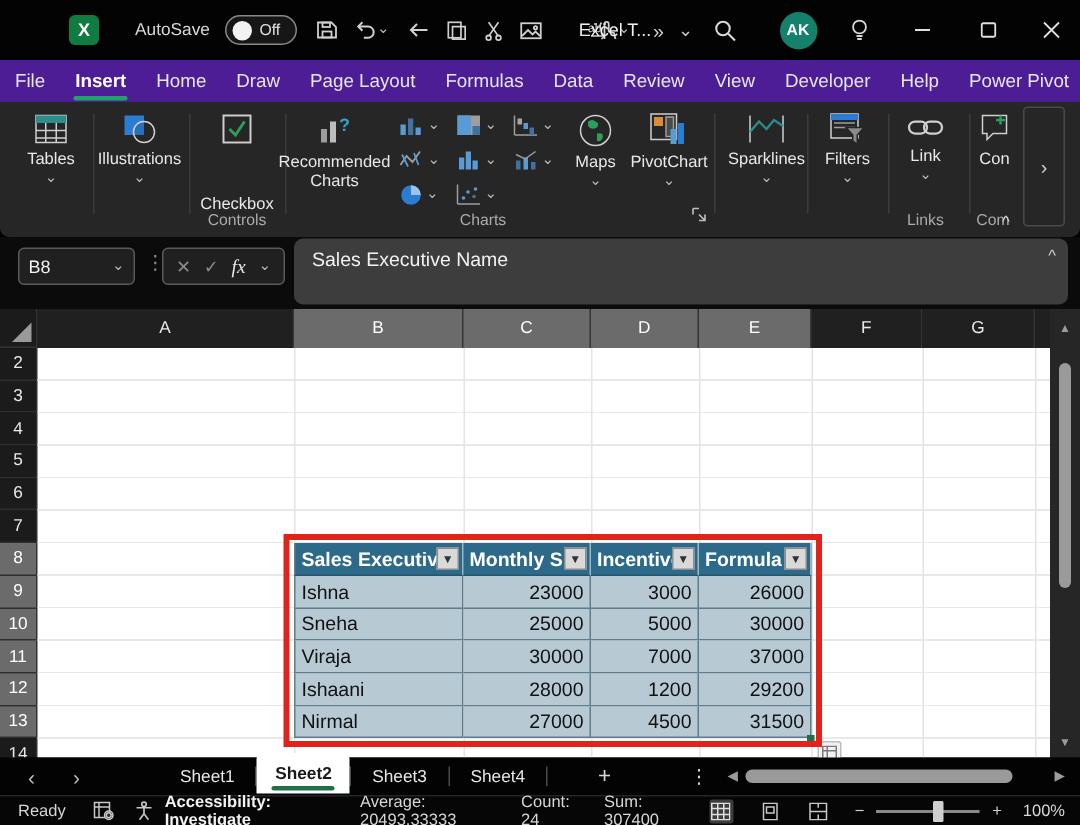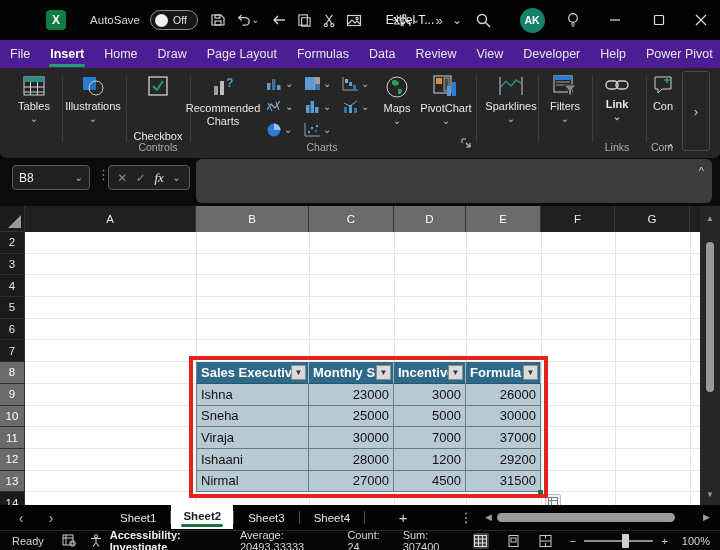--- a/index.html
+++ b/index.html
@@ -415,21 +415,21 @@
           <rect x="2" y="2" width="18" height="16" stroke="#cfcfcf"></rect>
           <rect x="2" y="2" width="18" height="4" fill="#2B7CD3"></rect>
           <path d="M4 8 h14 M4 11 h14" stroke="#9e9e9e"></path>
           <path d="M12 11 h12 l-4.5 5 v6 l-3 -2 v-4 z" fill="#8a8a8a" stroke="#262626"></path>
         </svg>
       <span class="lbl">Filters</span>
       <span class="chev">⌄</span>
     </div>
     <div class="gsep" style="left:592px;"></div>
 
-    <div class="rbtn" style="left:596px;width:42px;font-weight:bold;">
+    <div class="rbtn" style="left:596px;width:42px;">
       <svg width="26" height="22" viewBox="0 0 26 22" fill="none" stroke="#cfcfcf" stroke-width="1.5">
           <rect x="2" y="7" width="12" height="8" rx="4"></rect>
           <rect x="12" y="7" width="12" height="8" rx="4"></rect>
         </svg>
       <span class="lbl">Link</span>
       <span class="chev">⌄</span>
     </div>
     <div class="glabel" style="left:592px;width:50px;">Links</div>
     <div class="gsep" style="left:646px;"></div>
 
@@ -454,20 +454,21 @@
       <span class="chev">⌄</span>
     </div>
     <div id="nb-dots">⋮</div>
     <div id="fx-box">
       <span class="dim">✕</span>
       <span class="dim">✓</span>
       <span class="fx">fx</span>
       <span class="chev">⌄</span>
     </div>
     <div id="formula-input">
+      <span>Sales Executive Name</span>
       <span id="fbar-collapse">^</span>
     </div>
   </div>
 
   <div id="gridwrap">
     <div id="corner">
         <div class="tri"></div>
       </div>
 
     <div id="colheaders">

